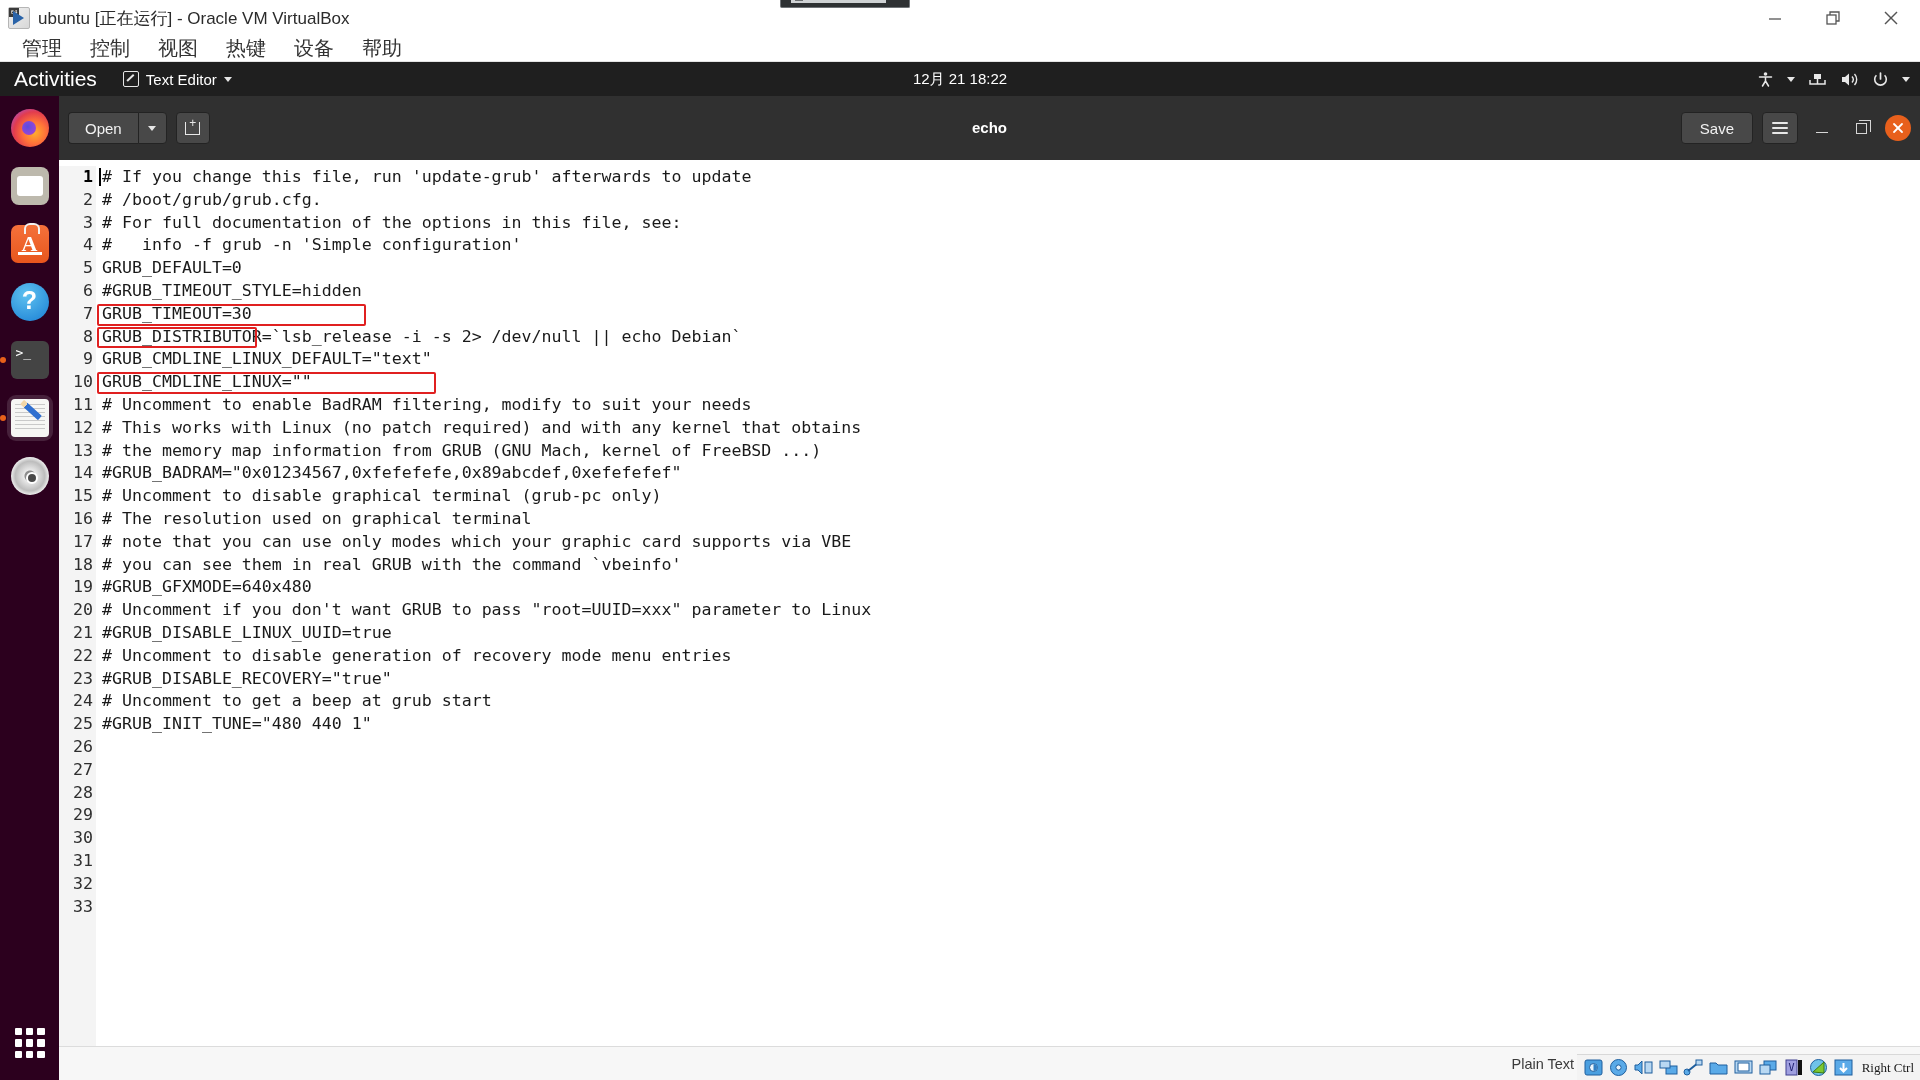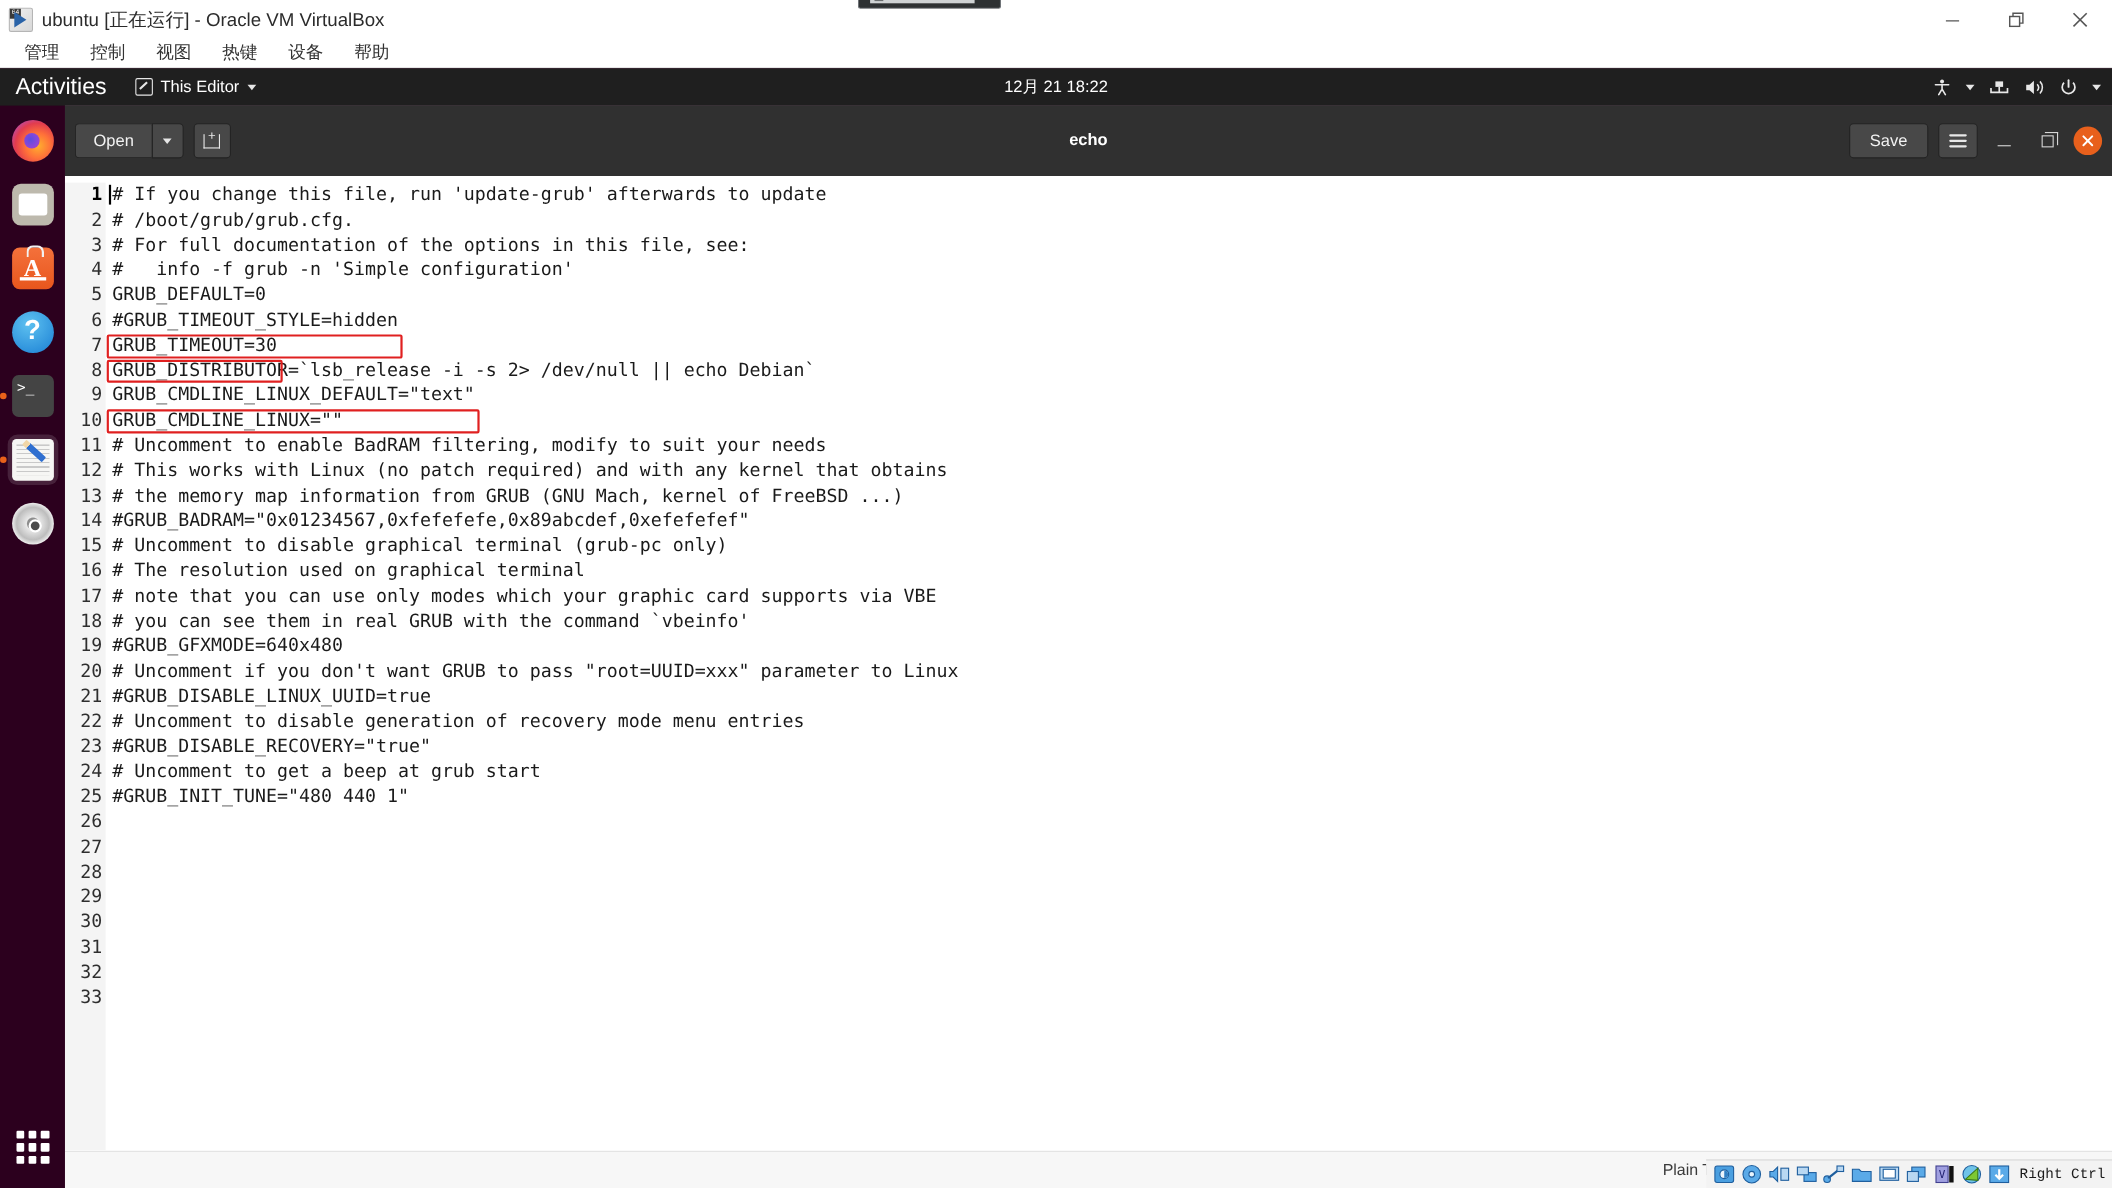--- a/index.html
+++ b/index.html
@@ -46,21 +46,21 @@
   .vbox-winbtn svg { display:block; }
 
   .vbox-menubar {
     height: 26px; width: 100%;
     background: #ffffff;
     display: flex; align-items: center;
     padding-left: 8px;
     border-bottom: 1px solid #e3e3e3;
   }
   .vbox-menu-item {
-    font-size: 16px; color: #333; padding: 0 14px; white-space: nowrap;
+    font-size: 20px; color: #333; padding: 0 14px; white-space: nowrap;
   }
 
   
   .vbox-minipreview{
     position:absolute; left:780px; top:-14px; width:130px; height:22px;
     background:#2e3133; border:1px solid #6f7377; border-top:3px solid #3b76c4;
     border-radius:2px; overflow:hidden;
   }
   .vbox-minipreview .mp-bar{
     position:absolute; left:10px; top:6px; width:95px; height:8px; background:#cfd2d4;
@@ -284,21 +284,21 @@
   
   .vbox-statusbar {
     position: absolute; right: 0; bottom: 0; height: 26px;
     display: flex; align-items: center; gap: 4px;
     padding: 0 6px; background: #f3f3f3; border-top: 1px solid #d8d8d8;
     z-index: 30;
   }
   .vsb-icon { width: 21px; height: 19px; position: relative; }
   .vsb-icon svg { display: block; }
   .vsb-label {
-    font-family: Liberation Mono, monospace; font-size: 13px; color: #1a1a1a;
+    font-family: Liberation Serif, serif; font-size: 13px; color: #1a1a1a;
     margin-left: 4px; white-space: nowrap;
   }
 </style>
 </head>
 <body>
 
 <div class="vbox-titlebar">
   <div class="vbox-logo">
     <div class="lbadge">64</div>
   </div>
@@ -338,21 +338,21 @@
   <div class="vbox-menu-item">设备</div>
   <div class="vbox-menu-item">帮助</div>
 </div>
 
 <div class="guest">
 
   <div class="gnome-topbar">
     <div class="activities">Activities</div>
     <div class="app-menu">
       <div class="app-menu-icon"></div>
-      <div class="app-menu-label">This Editor</div>
+      <div class="app-menu-label">Text Editor</div>
       <div class="caret-down"></div>
     </div>
     <div class="gnome-clock">12月 21  18:22</div>
     <div class="gnome-tray">
       <span>
         <svg width="17" height="17" viewBox="0 0 17 17">
           <circle cx="8.5" cy="3" r="1.8" fill="#e8e8e8"></circle>
           <path d="M2.5 6 h12 M8.5 6 v4 M8.5 10 l-3 5 M8.5 10 l3 5" stroke="#e8e8e8" stroke-width="1.5" fill="none" stroke-linecap="round"></path>
         </svg>
       </span>

